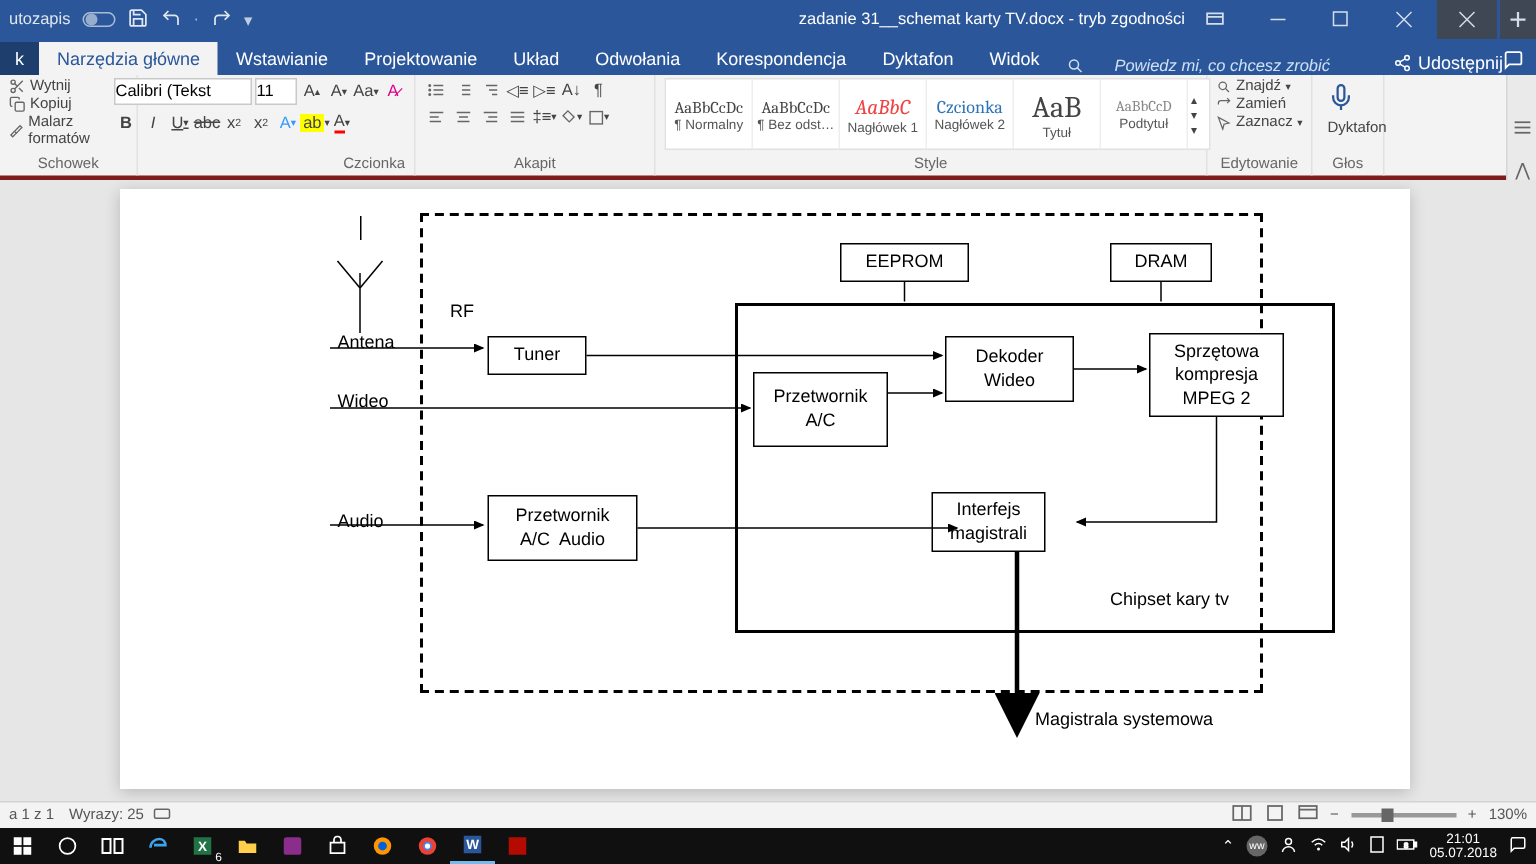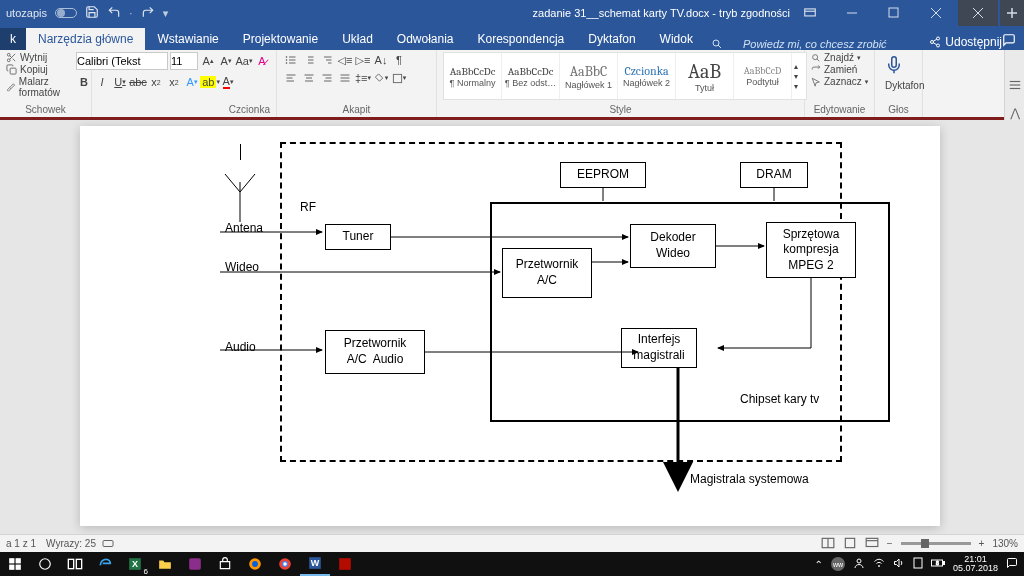--- a/index.html
+++ b/index.html
@@ -307,21 +307,21 @@
       <div class="styles">
         <div class="stylebtn">
             <div class="preview" style="font-size:11px;">AaBbCcDc</div>
             <div class="sname">¶ Normalny</div>
           </div>
         <div class="stylebtn">
             <div class="preview" style="font-size:11px;">AaBbCcDc</div>
             <div class="sname">¶ Bez odst…</div>
           </div>
         <div class="stylebtn">
-            <div class="preview" style="font-size:14px;color:#737373;">AaBbC</div>
+            <div class="preview" style="font-size:14px;color:#ef4444;font-style:italic;">AaBbC</div>
             <div class="sname">Nagłówek 1</div>
           </div>
         <div class="stylebtn">
             <div class="preview" style="font-size:12px;color:#2e74b5;">Czcionka</div>
             <div class="sname">Nagłówek 2</div>
           </div>
         <div class="stylebtn">
             <div class="preview" style="font-size:20px;">AaB</div>
             <div class="sname">Tytuł</div>
           </div>

